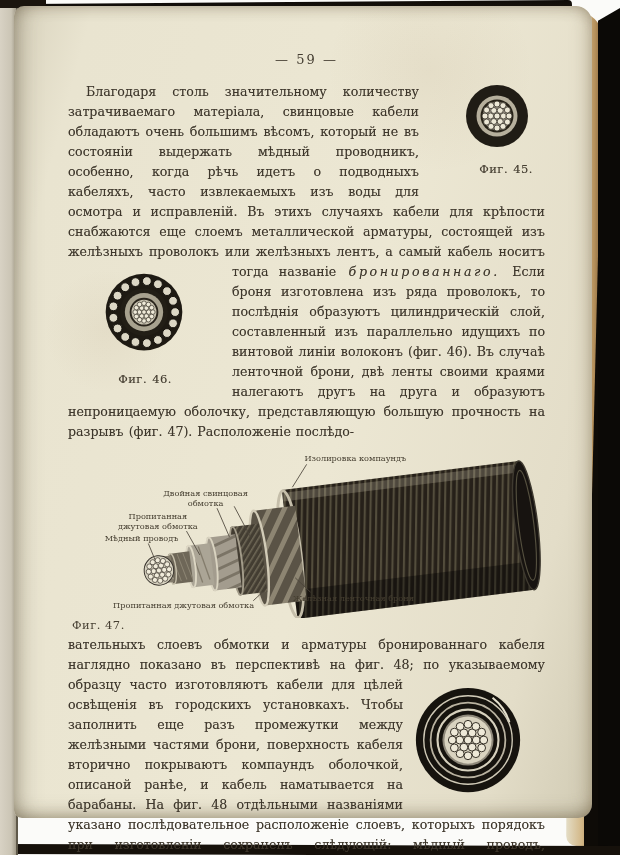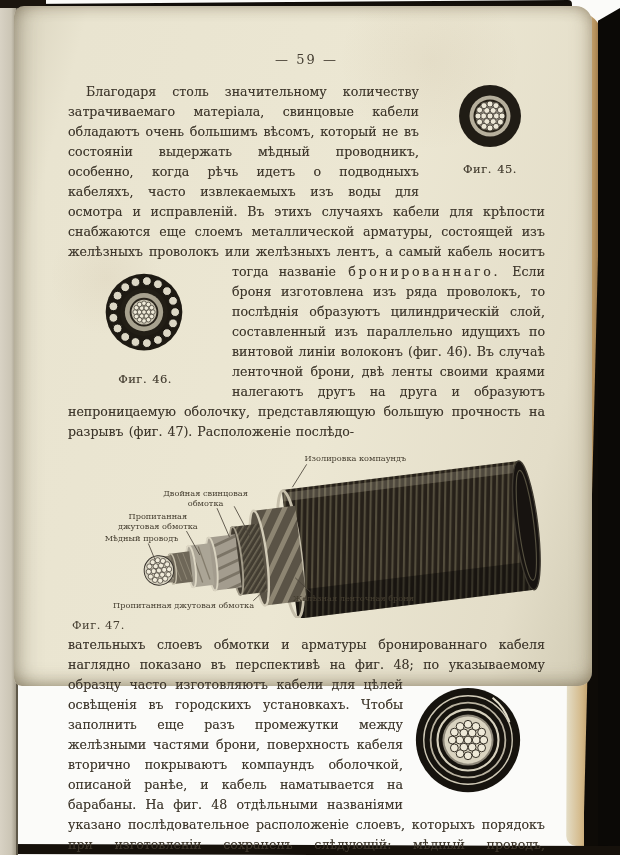--- a/index.html
+++ b/index.html
@@ -21,42 +21,42 @@
   .cover-bottom{position:absolute;left:6px;top:845px;width:614px;height:10px;background:#16110b;transform:rotate(.2deg);}
   .facing-strip{position:absolute;left:0;top:8px;width:16px;height:847px;
     background:linear-gradient(90deg,#d8d2c4,#cbc5b5 70%,#a39c8a);
     border-right:2px solid #5f594a;}
   .fore-edge{position:absolute;left:568px;top:14px;width:34px;height:832px;
     background:linear-gradient(90deg,#e4ddc6,#d3b888 45%,#b5905b 75%,#7c5e38);
     border-radius:10px 60% 40% 10px / 10px 30px 40px 10px;transform:rotate(.25deg);}
   .rust-dot{position:absolute;left:18px;top:423px;width:5px;height:8px;background:#b06428;border-radius:50%;opacity:.85;}
 
   
-  .page{position:absolute;left:14px;top:6px;width:578px;height:680px;
+  .page{position:absolute;left:14px;top:6px;width:578px;height:812px;
     border-radius:10px 16px 14px 8px;
     background:
       radial-gradient(circle at 16% 40%, rgba(150,120,80,.07), transparent 9%),
       radial-gradient(circle at 72% 8%, rgba(140,110,70,.08), transparent 12%),
       linear-gradient(105deg,#d9d3be 0%,#e9e4d0 10%,#ece7d3 55%,#e3ddc8 86%,#d1cbb4 100%);
     box-shadow:
       inset 16px 0 24px -14px rgba(90,78,56,.55),
       inset -12px 0 20px -12px rgba(120,100,70,.55),
       inset 0 -14px 20px -14px rgba(100,88,62,.6),
       inset 0 10px 16px -12px rgba(110,96,70,.45);
     padding:46px 47px 0 54px;box-sizing:border-box;
     color:#3b342a;
   }
   .pageno{text-align:center;font-size:13px;letter-spacing:2px;margin-bottom:15px;color:#433c30;}
   p.body-text{margin:0;font-size:12.6px;line-height:20px;text-align:justify;word-spacing:1px;
     color:#3e372c;text-shadow:0 0 .5px rgba(62,55,44,.45);}
   p.indent{text-indent:18px;}
-  .spaced{letter-spacing:2.6px;margin:0 2px;}
+  .spaced{letter-spacing:2.6px;margin:0 2px;font-style:italic;}
 
   .figwrap{display:block;text-align:center;}
-  .fig45-wrap{float:right;width:104px;margin:2px 12px 4px 10px;}
+  .fig45-wrap{float:right;width:104px;margin:2px 12px 4px 10px;text-align:right;}
   .fig46-wrap{float:left;width:92px;margin:6px 60px 6px 12px;text-align:right;}
   .fig48-wrap{float:right;width:118px;margin:8px 18px 8px 6px;}
   .figcap{display:block;font-size:11.5px;color:#463f32;margin-top:3px;letter-spacing:.5px;}
 
   .fig47-block{clear:both;margin:6px 4px 3px;position:relative;}
   .fig47-block .figcap{margin-top:-4px;}
   .fig47-label{font-size:8.6px;fill:#453e30;}
   .leader{stroke:#4c453a;stroke-width:.9;}
 
   [data-name]{}

